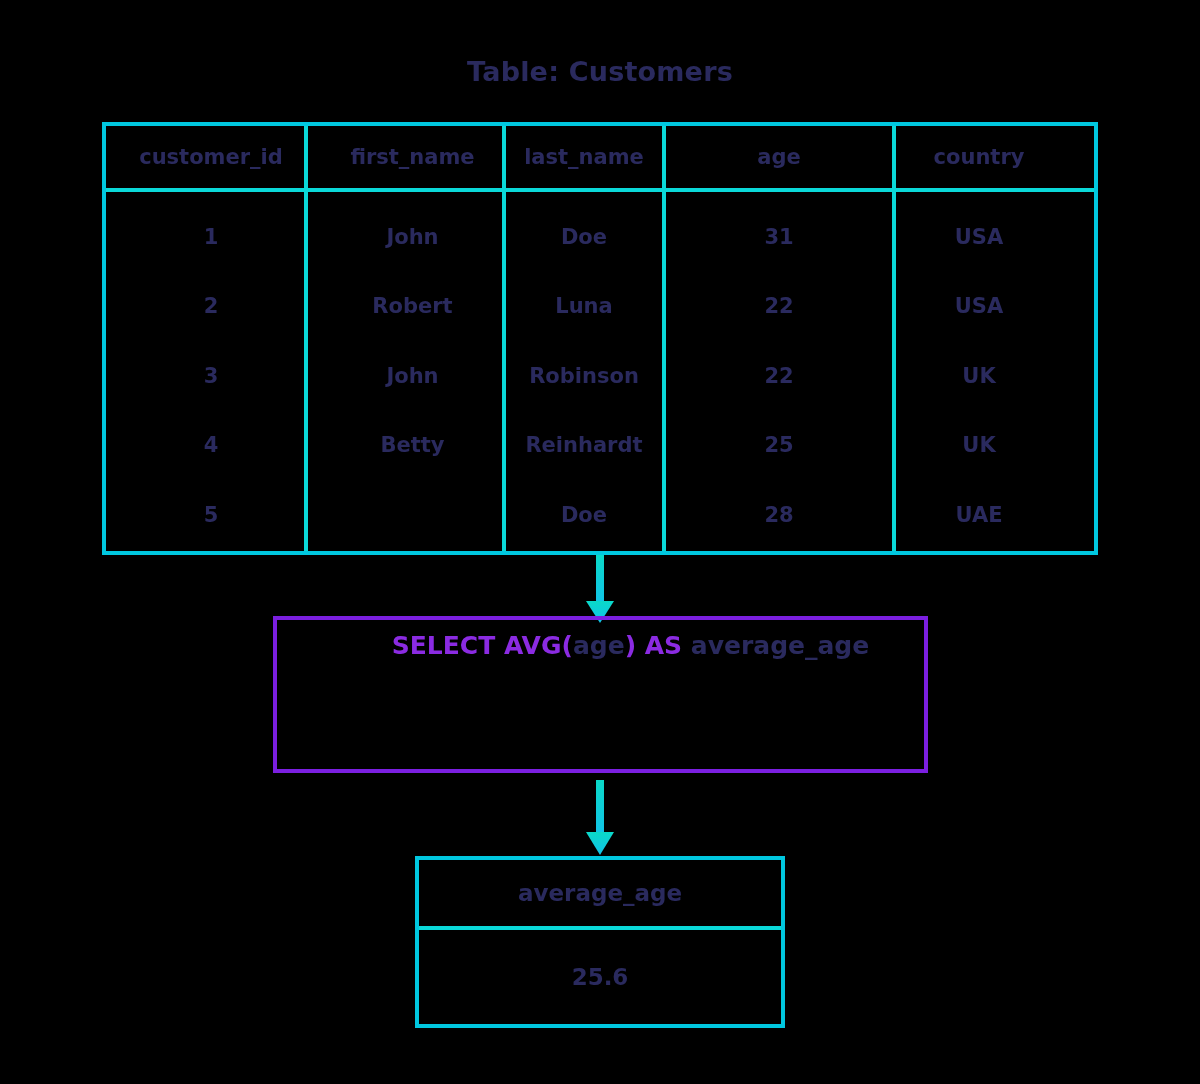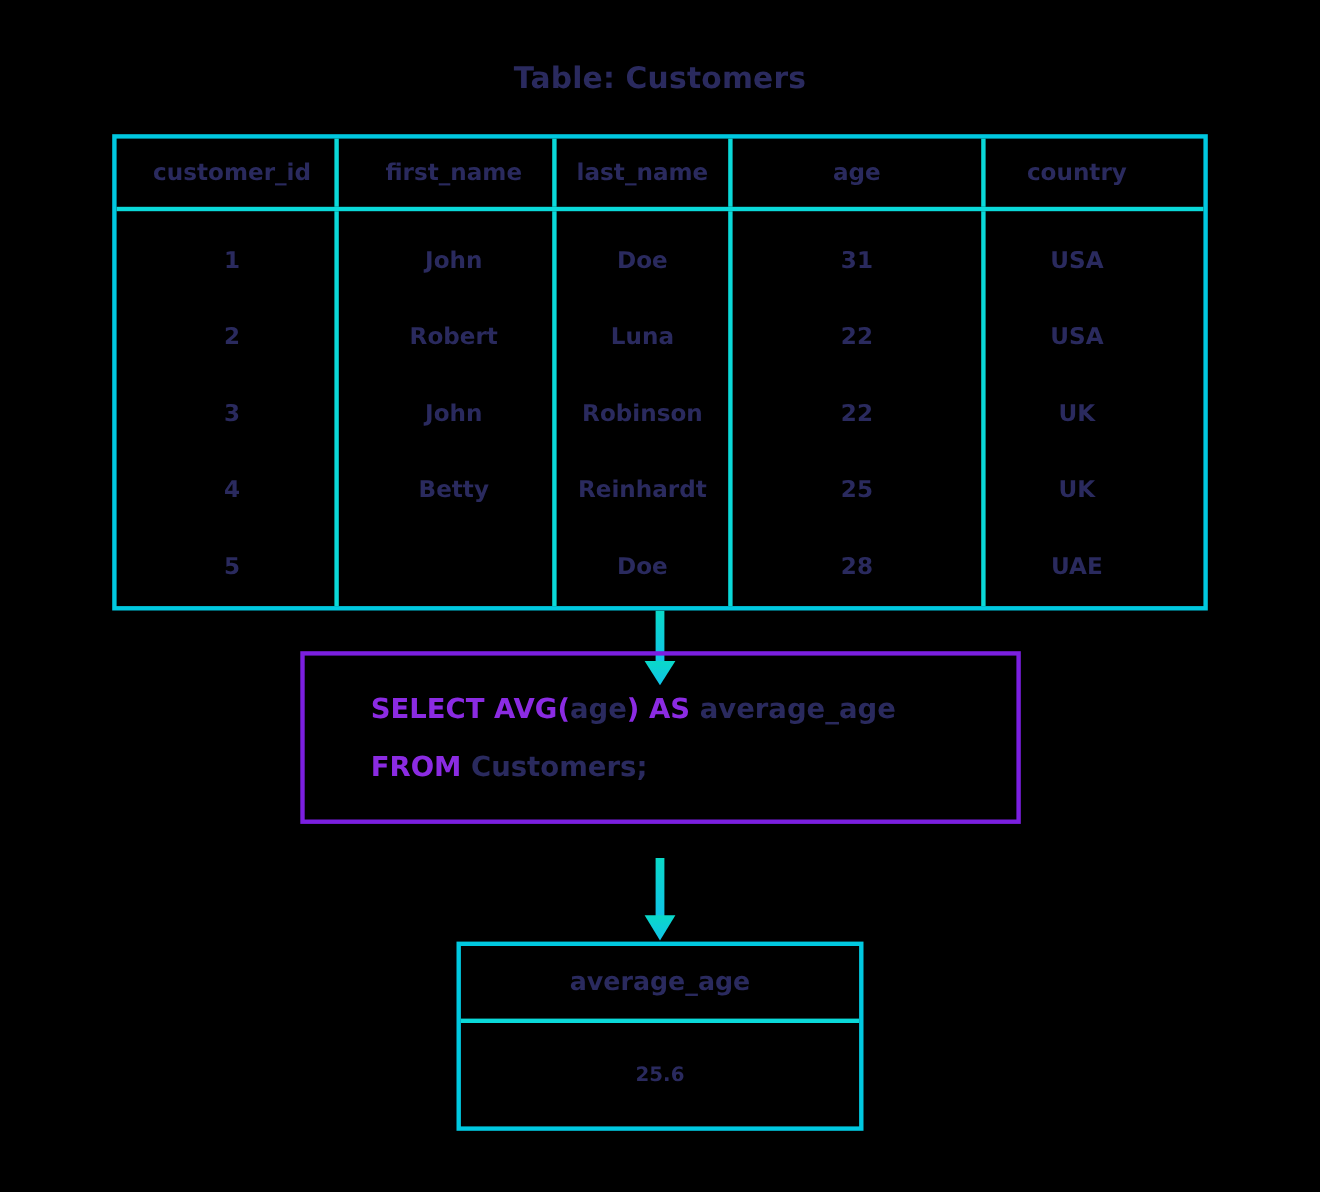--- a/index.html
+++ b/index.html
@@ -95,27 +95,26 @@
     left: 581px;
     width: 38px;
   }
   #arrow-table-to-query { top: 555px; height: 70px; }
   #arrow-query-to-result { top: 780px; height: 77px; }
 
   
   #query-box {
     position: absolute;
     left: 273px;
-    top: 592px;
+    top: 616px;
     width: 655px;
     height: 157px;
     box-sizing: border-box;
     border: 4px solid #7b1fe0;
     display: flex;
-    flex-direction: column;
     justify-content: center;
     padding-left: 60px;
   }
   .sql-line {
     font-size: 25px;
     font-weight: 700;
     line-height: 52px;
     white-space: pre;
     color: #2a2a5e;
   }
@@ -143,21 +142,21 @@
     justify-content: center;
     font-size: 23px;
     font-weight: 700;
     color: #2a2a5e;
   }
   #result-value-row {
     flex: 1;
     display: flex;
     align-items: center;
     justify-content: center;
-    font-size: 18px;
+    font-size: 23px;
     font-weight: 600;
     color: #2a2a5e;
   }
 </style>
 </head>
 <body>
 
 <div id="diagram-title">Table: Customers</div>
 
 <div id="source-table">
@@ -224,21 +223,20 @@
       <stop offset="0%" stop-color="#0ad9c8"></stop>
       <stop offset="100%" stop-color="#11c3ea"></stop>
     </linearGradient>
   </defs>
   <rect x="15" y="0" width="8" height="50" fill="url(#ag1)"></rect>
   <polygon points="5,46 33,46 19,68" fill="url(#ag1)"></polygon>
 </svg>
 
 <div id="query-box">
   <div class="sql-line"><span class="kw">SELECT AVG(</span><span class="id">age</span><span class="kw">) AS </span><span class="id">average_age</span></div>
-  <div class="sql-line"><span class="kw">FROM </span><span class="id">Customers;</span></div>
 </div>
 
 <svg class="arrow" id="arrow-query-to-result" viewBox="0 0 38 77" preserveAspectRatio="none">
   <defs>
     <linearGradient id="ag2" x1="0" y1="0" x2="0" y2="1">
       <stop offset="0%" stop-color="#0ad9c8"></stop>
       <stop offset="100%" stop-color="#11c3ea"></stop>
     </linearGradient>
   </defs>
   <rect x="15" y="0" width="8" height="56" fill="url(#ag2)"></rect>

